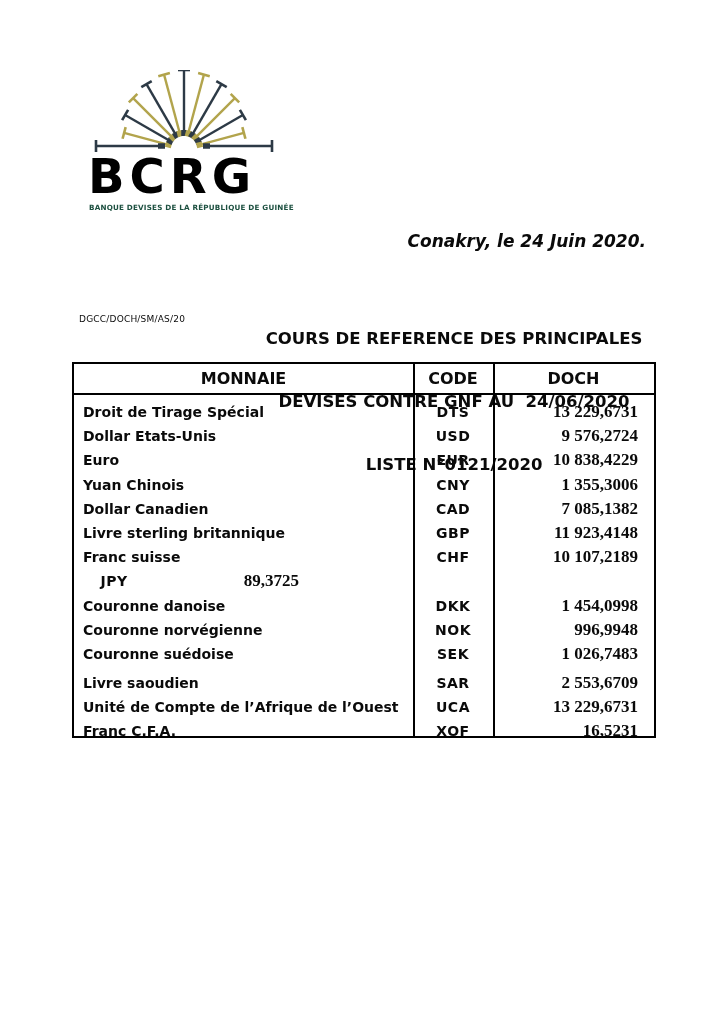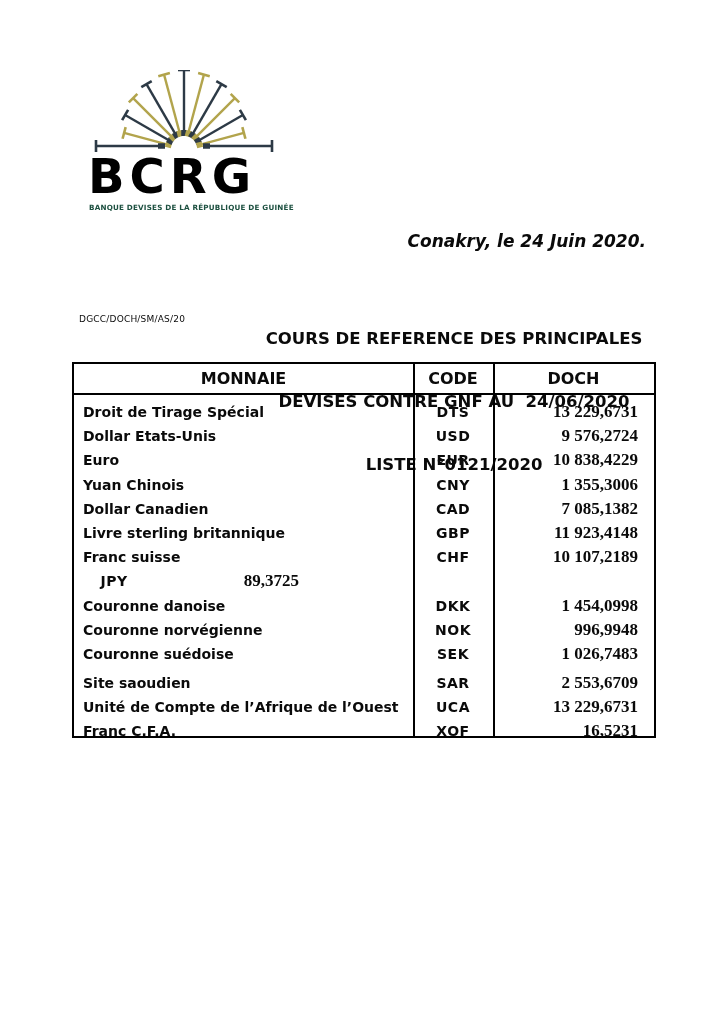--- a/index.html
+++ b/index.html
@@ -205,21 +205,21 @@
       <div class="cell c-monnaie">Couronne norvégienne</div>
       <div class="cell c-code">NOK</div>
       <div class="cell c-cours">996,9948</div>
     </div>
         <div class="trow">
       <div class="cell c-monnaie">Couronne suédoise</div>
       <div class="cell c-code">SEK</div>
       <div class="cell c-cours">1 026,7483</div>
     </div>
         <div class="trow gap">
-      <div class="cell c-monnaie">Site saoudien</div>
+      <div class="cell c-monnaie">Livre saoudien</div>
       <div class="cell c-code">SAR</div>
       <div class="cell c-cours">2 553,6709</div>
     </div>
         <div class="trow">
       <div class="cell c-monnaie">Unité de Compte de l’Afrique de l’Ouest</div>
       <div class="cell c-code">UCA</div>
       <div class="cell c-cours">13 229,6731</div>
     </div>
         <div class="trow">
       <div class="cell c-monnaie">Franc C.F.A.</div>

